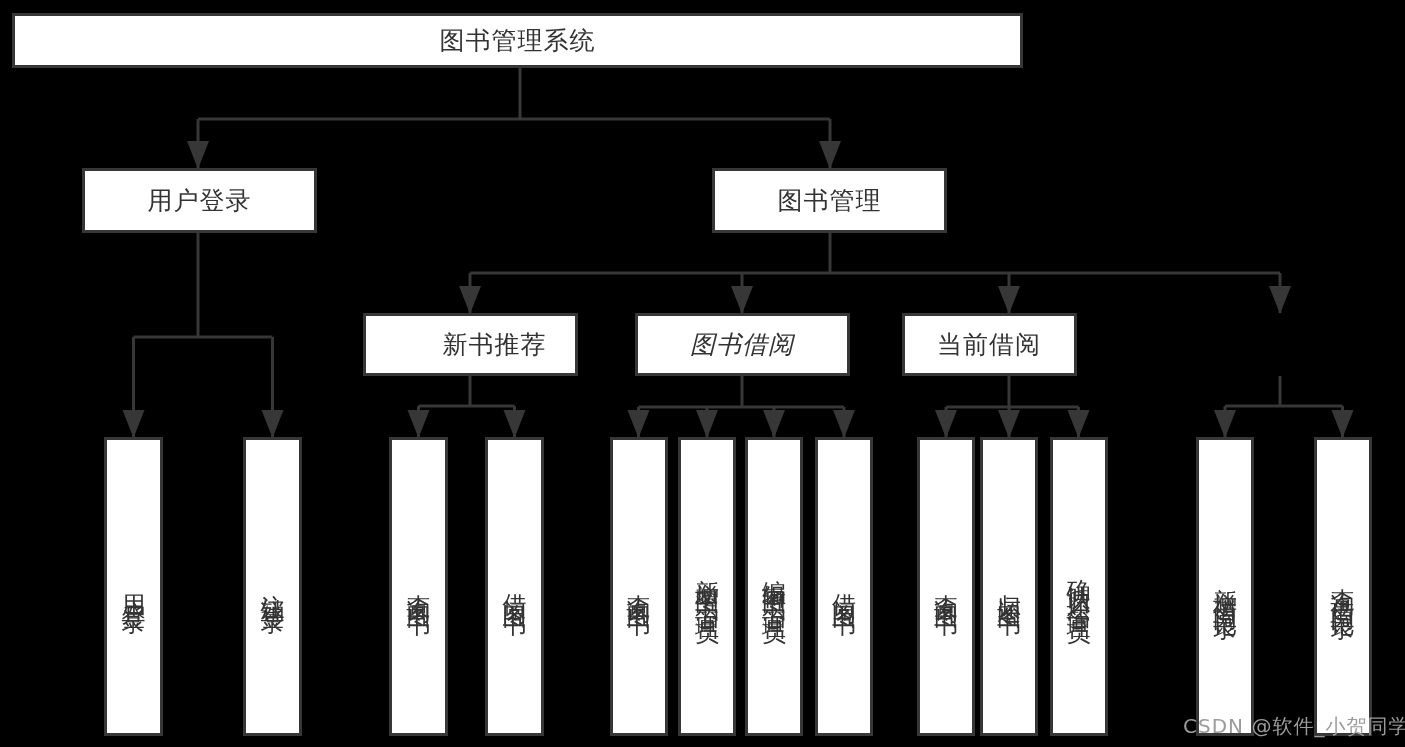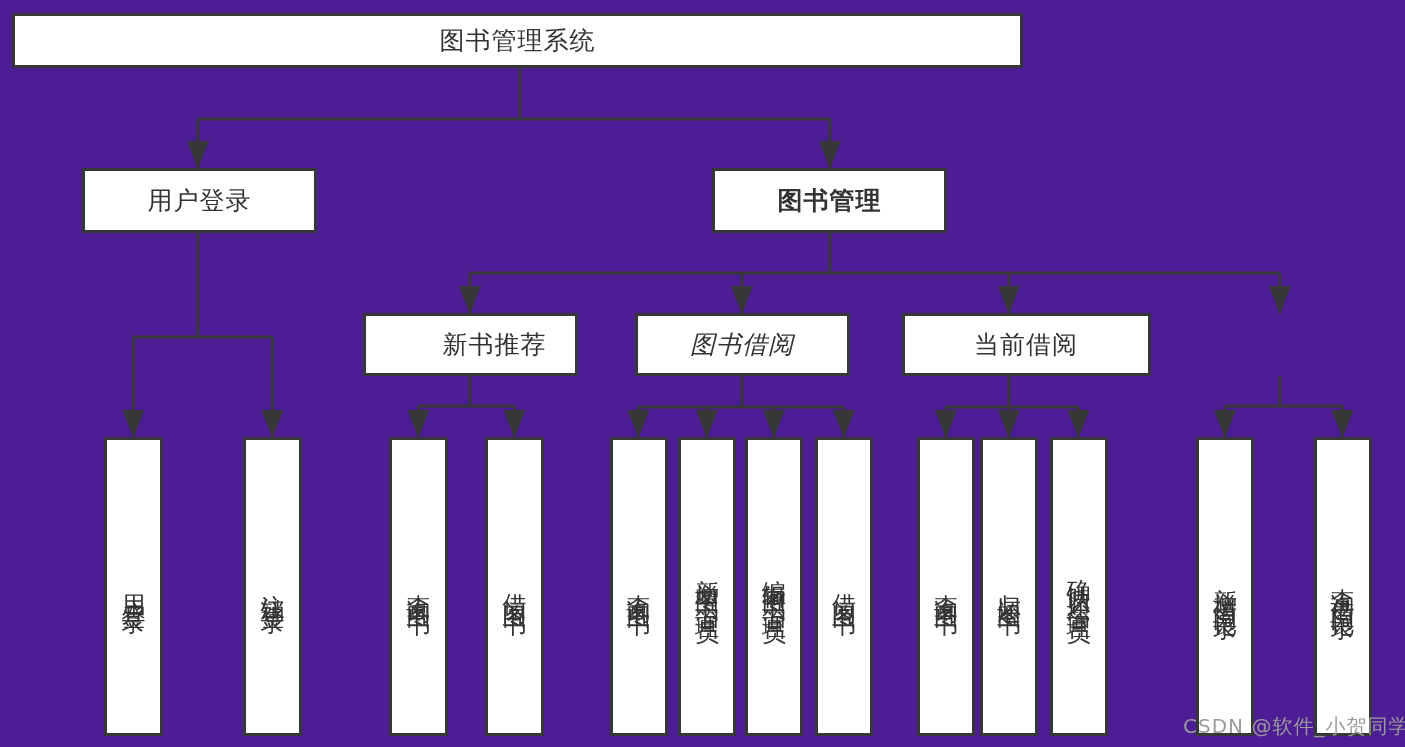--- a/index.html
+++ b/index.html
@@ -1,20 +1,20 @@
 <!DOCTYPE html>
 <html><head>
 <meta charset="utf-8">
 <style>
   html, body { margin: 0; padding: 0; background: #ffffff; }
   .canvas {
     position: relative;
     width: 1405px;
     height: 747px;
-    background: #4c1d95;
+    background: #000000;
     font-family: "DejaVu Sans", sans-serif;
     overflow: hidden;
   }
   svg.connectors {
     position: absolute;
     left: 0; top: 0;
     width: 1405px; height: 747px;
     z-index: 0;
   }
   .box {
@@ -86,25 +86,25 @@
       <polygon points="998,410 1020,410 1009,438"></polygon>
       <polygon points="1067.5,410 1089.5,410 1078.5,438"></polygon>
       <polygon points="1214,410 1236,410 1225,438"></polygon>
       <polygon points="1331.5,410 1353.5,410 1342.5,438"></polygon>
     </g>
   </svg>
 
   <div class="box h-box" style="left:12px; top:13px; width:1011px; height:55px;">图书管理系统</div>
 
   <div class="box h-box" style="left:82px; top:168px; width:235px; height:65px;">用户登录</div>
-  <div class="box h-box" style="left:712px; top:168px; width:235px; height:65px;font-weight:bold;">图书管理</div>
+  <div class="box h-box" style="left:712px; top:168px; width:235px; height:65px;">图书管理</div>
 
   <div class="box h-box" style="left:363px; top:313px; width:215px; height:63px;padding-left:48px;">新书推荐</div>
   <div class="box h-box" style="left:634.5px; top:313px; width:215px; height:63px;font-style:italic;">图书借阅</div>
-  <div class="box h-box" style="left:901.5px; top:313px; width:249px; height:63px;">当前借阅</div>
+  <div class="box h-box" style="left:901.5px; top:313px; width:175px; height:63px;">当前借阅</div>
 
   <div class="box v-box" style="left:104px; top:437px; width:59px; height:299px;">用户登录</div>
   <div class="box v-box" style="left:243px; top:437px; width:59px; height:299px;">注销登录</div>
 
   <div class="box v-box" style="left:389px; top:437px; width:59px; height:299px;">查询图书</div>
   <div class="box v-box" style="left:485px; top:437px; width:59px; height:299px;">借阅图书</div>
 
   <div class="box v-box" style="left:609.5px; top:437px; width:58px; height:299px;">查询图书</div>
   <div class="box v-box" style="left:678px; top:437px; width:58px; height:299px;">新增图书（管理员）</div>
   <div class="box v-box" style="left:745px; top:437px; width:58px; height:299px;">编辑图书（管理员）</div>

